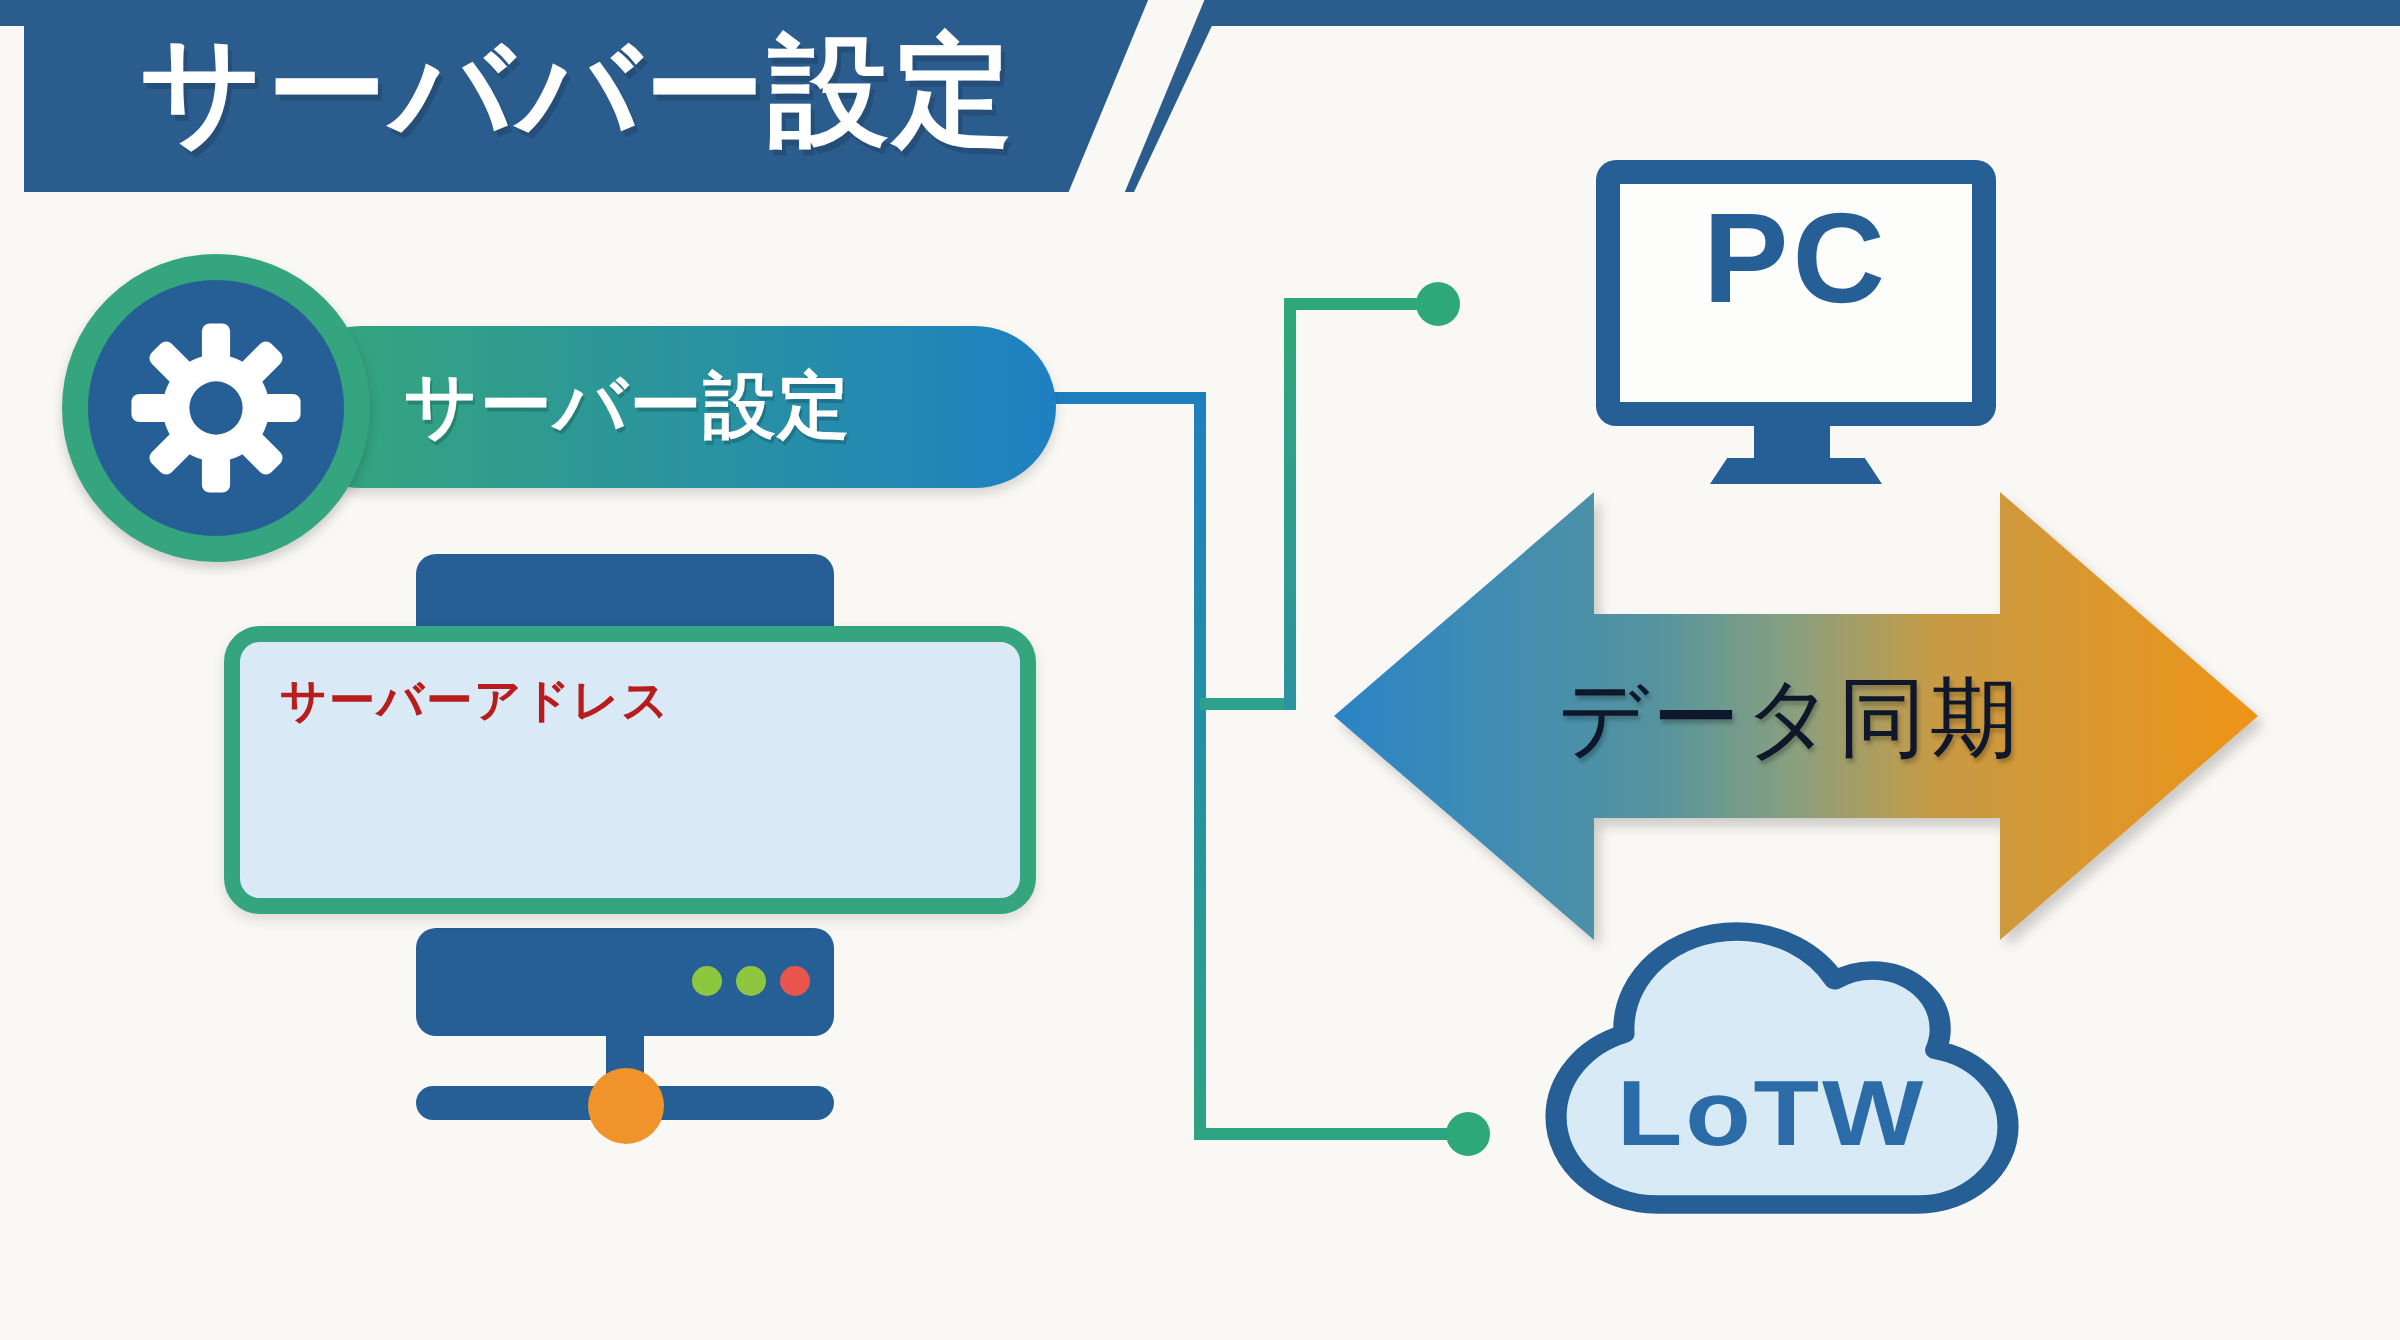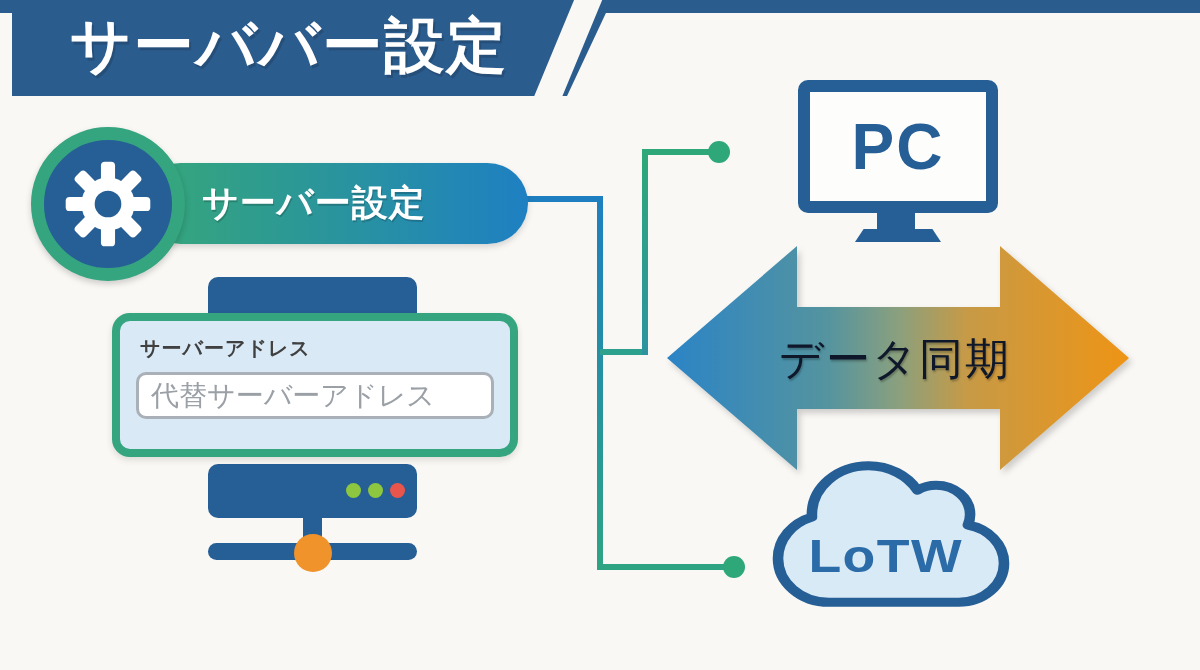--- a/index.html
+++ b/index.html
@@ -60,21 +60,21 @@
     position:absolute;left:208px;top:277px;width:209px;height:42px;
     background:#265E96;border-radius:10px 10px 0 0;z-index:1;
   }
   .address-panel{
     position:absolute;left:112px;top:313px;width:406px;height:144px;
     box-sizing:border-box;border:8px solid #35A57F;border-radius:18px;
     background:#D9EAF6;z-index:2;padding:12px 16px;
     box-shadow:0 3px 7px rgba(0,0,0,.12);
   }
   .address-label{
-    font-size:20px;font-weight:bold;color:#404040;margin:2px 0 10px 4px;
+    font-size:23px;font-weight:bold;color:#b91c1c;margin:2px 0 10px 4px;
     letter-spacing:1px;
   }
   .address-input{
     box-sizing:border-box;width:100%;height:47px;
     border:3px solid #A9B0B7;border-radius:10px;background:#ffffff;
     font-family:"Liberation Sans","DejaVu Sans",sans-serif;
     font-size:28px;color:#333;padding:0 12px;outline:none;
   }
   .address-input::placeholder{color:#9AA0A6;opacity:1;}
   .server-unit{
@@ -85,21 +85,21 @@
   .led1{left:138px;background:#8DC63F;}
   .led2{left:160px;background:#8DC63F;}
   .led3{left:182px;background:#E8554C;}
   .server-stem{position:absolute;left:303px;top:517px;width:19px;height:32px;background:#265E96;}
   .server-hbar{position:absolute;left:208px;top:543px;width:209px;height:17px;border-radius:9px;background:#265E96;}
   .hub-dot{position:absolute;left:294px;top:534px;width:38px;height:38px;border-radius:50%;background:#F0932B;z-index:2;}
   
   .monitor{
     position:absolute;left:798px;top:80px;width:200px;height:133px;
     box-sizing:border-box;border:12px solid #265E96;border-radius:10px;
-    background:#FDFDFB;display:flex;align-items:center;justify-content:center;
+    background:#FDFDFB;display:flex;justify-content:center;
     z-index:2;
   }
   .monitor-label{
     font-size:64px;font-weight:bold;color:#265E96;letter-spacing:2px;
   }
   .monitor-neck{position:absolute;left:877px;top:211px;width:38px;height:20px;background:#265E96;}
   .monitor-base{
     position:absolute;left:855px;top:229px;width:86px;height:13px;background:#265E96;
     clip-path:polygon(10% 0,90% 0,100% 100%,0 100%);
   }
@@ -167,21 +167,20 @@
         <rect x="51" y="6" width="18" height="26" rx="5" transform="rotate(315 60 60)"></rect>
       </g>
       <circle cx="60" cy="60" r="17" fill="#265E96"></circle>
     </svg>
   </div>
 
   <div>
     <div class="server-cap"></div>
     <div class="address-panel">
       <div class="address-label">サーバーアドレス</div>
-      <input class="address-input" type="text" placeholder="代替サーバーアドレス" style="">
     </div>
     <div class="server-unit">
       <div class="led led1"></div>
       <div class="led led2"></div>
       <div class="led led3"></div>
     </div>
     <div class="server-stem"></div>
     <div class="server-hbar"></div>
     <div class="hub-dot"></div>
   </div>

